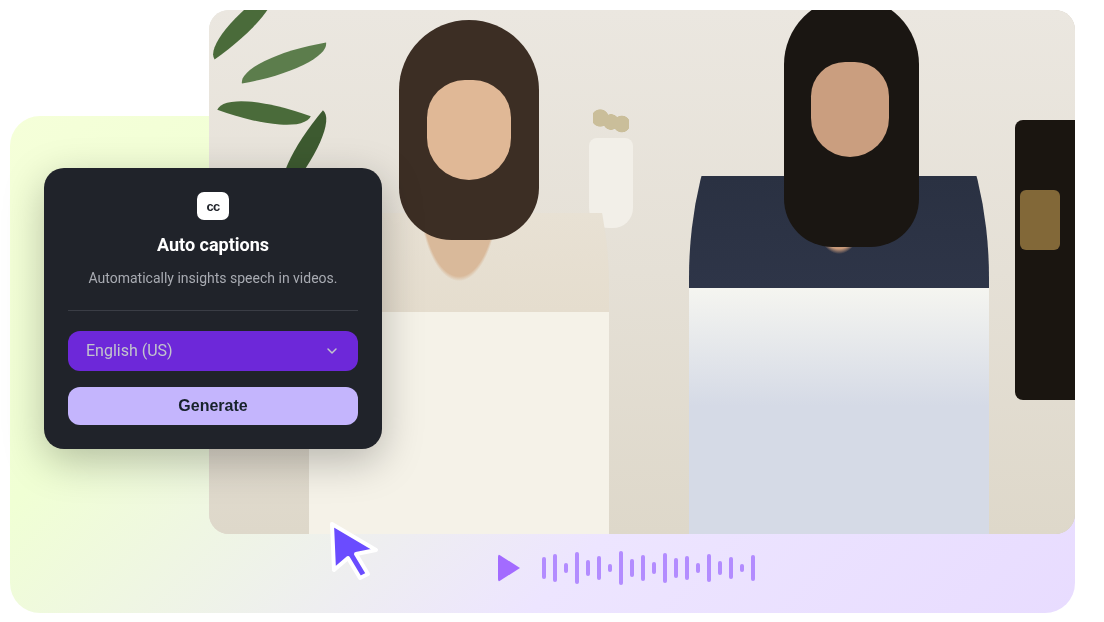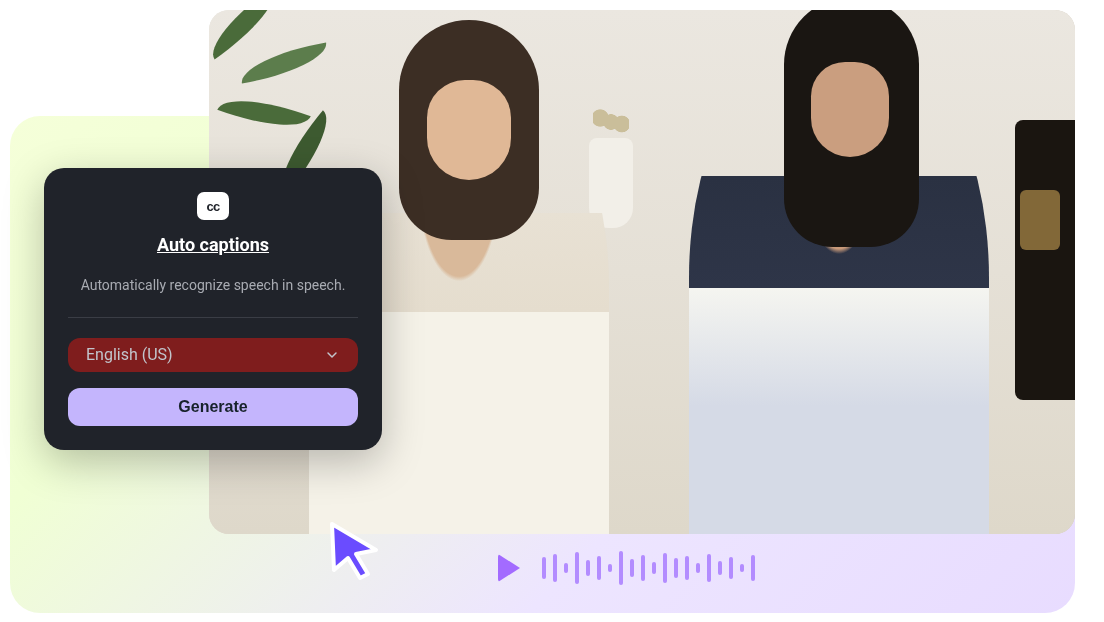--- a/index.html
+++ b/index.html
@@ -158,44 +158,43 @@
       font-weight: 900;
       font-size: 13px;
       letter-spacing: -0.8px;
       font-family: Arial, sans-serif;
     }
     .panel-title {
       text-align: center;
       font-size: 18px;
       font-weight: 700;
       color:#fff;
-      margin-bottom: 20px;
-      text-decoration: underline;
+      margin-bottom: 13px;
     }
     .panel-desc {
       text-align: center;
       font-size: 14px;
       color: #a8abb2;
       line-height: 1.55;
       margin-bottom: 20px;
     }
     .divider {
       height: 1px;
       background: #3a3d45;
       margin: 0 0 20px;
     }
     .field-label {
       font-size: 14.5px;
       color: #c9ccd2;
       margin-bottom: 14px;
     }
     .select {
-      background: #7f1d1d;
+      background: #6d28d9;
       border-radius: 12px;
-      height: 34px;
+      height: 40px;
       display: flex;
       align-items: center;
       justify-content: space-between;
       padding: 0 18px;
       font-size: 16px;
       color: #c2c5cc;
       cursor: pointer;
       margin-bottom: 16px;
     }
     .chevron {
@@ -266,21 +265,21 @@
     <div class="camera-edge"></div>
     <div class="camera-grip"></div>
   </div>
 </div>
 
 <div class="panel">
   <div class="panel-icon">
     <div class="cc-icon">cc</div>
   </div>
   <div class="panel-title">Auto captions</div>
-  <div class="panel-desc">Automatically recognize speech in speech.</div>
+  <div class="panel-desc">Automatically insights speech in videos.</div>
   <div class="divider"></div>
   <div class="select">
     <span>English (US)</span>
     <svg class="chevron" viewBox="0 0 24 24" fill="none" stroke="#c2c5cc" stroke-width="2.2" stroke-linecap="round" stroke-linejoin="round">
         <polyline points="6 9 12 15 18 9"></polyline>
       </svg>
   </div>
   <button class="generate-btn">Generate</button>
 </div>
 

